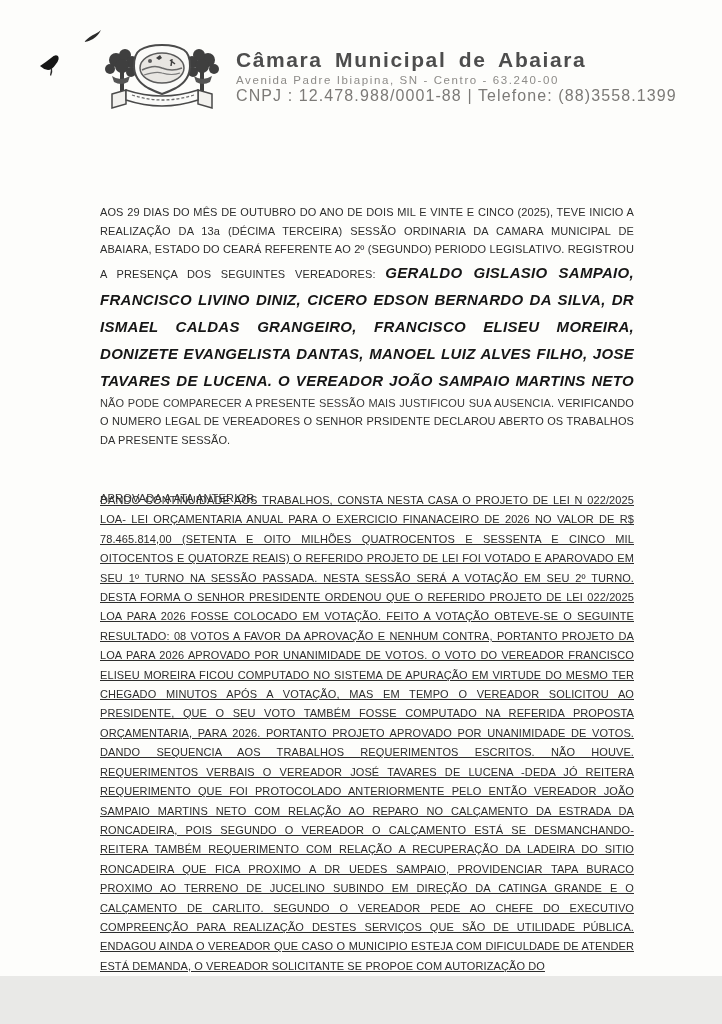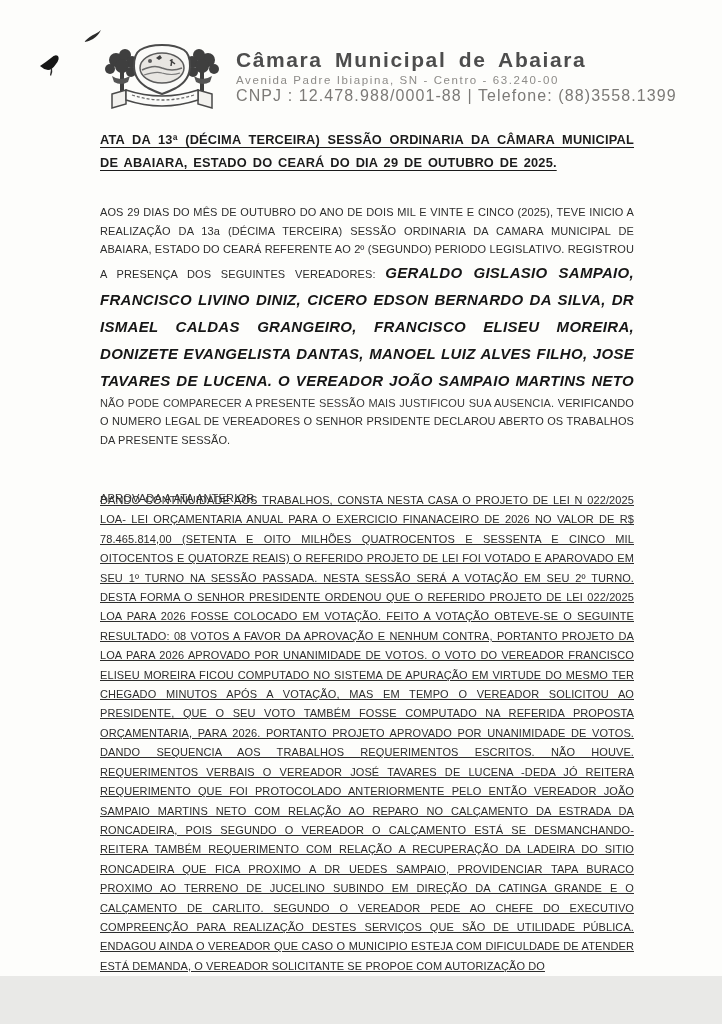--- a/index.html
+++ b/index.html
@@ -134,21 +134,20 @@
         </g>
       </svg>
     </div>
     <div class="header-text">
       <div class="org-name">Câmara Municipal de Abaiara</div>
       <div class="org-sub">Avenida Padre Ibiapina, SN - Centro - 63.240-00</div>
       <div class="org-sub2">CNPJ : 12.478.988/0001-88  | Telefone: (88)3558.1399</div>
     </div>
   </div>
 
-  <div class="doc-title">ATA DA 13ª (DÉCIMA TERCEIRA) SESSÃO ORDINARIA DA CÂMARA MUNICIPAL DE ABAIARA, ESTADO DO CEARÁ DO DIA 29 DE OUTUBRO  DE 2025.</div>
 
   <div class="para p1">
     <span>AOS 29 DIAS DO MÊS DE OUTUBRO DO ANO DE DOIS MIL E VINTE E CINCO (2025), TEVE INICIO A REALIZAÇÃO DA 13a (DÉCIMA TERCEIRA) SESSÃO ORDINARIA DA CAMARA MUNICIPAL DE ABAIARA, ESTADO DO CEARÁ REFERENTE AO 2º (SEGUNDO) PERIODO LEGISLATIVO. REGISTROU A PRESENÇA DOS SEGUINTES VEREADORES: </span><span class="names">GERALDO GISLASIO SAMPAIO, FRANCISCO LIVINO DINIZ, CICERO EDSON BERNARDO DA SILVA, DR ISMAEL CALDAS GRANGEIRO, FRANCISCO ELISEU MOREIRA, DONIZETE EVANGELISTA DANTAS,  MANOEL LUIZ ALVES FILHO, JOSE TAVARES DE LUCENA. O VEREADOR JOÃO SAMPAIO MARTINS NETO </span><span class="absence">NÃO PODE COMPARECER A PRESENTE SESSÃO MAIS JUSTIFICOU SUA AUSENCIA. </span><span>VERIFICANDO O NUMERO LEGAL DE VEREADORES O SENHOR PRSIDENTE DECLAROU ABERTO OS TRABALHOS DA PRESENTE SESSÃO.</span>
   </div>
 
   <div class="line-heading ata-anterior">APROVADA A ATA ANTERIOR</div>
 
   <div class="para p2">DANDO CONTINUIDADE AOS TRABALHOS, CONSTA NESTA CASA O PROJETO DE LEI N 022/2025 LOA- LEI ORÇAMENTARIA ANUAL PARA O EXERCICIO FINANACEIRO DE 2026 NO VALOR DE R$ 78.465.814,00  (SETENTA E OITO MILHÕES QUATROCENTOS E SESSENTA E CINCO MIL OITOCENTOS E QUATORZE REAIS) O REFERIDO PROJETO DE LEI FOI VOTADO E APAROVADO EM SEU 1º TURNO NA SESSÃO PASSADA.  NESTA SESSÃO SERÁ A VOTAÇÃO EM SEU 2º TURNO. DESTA FORMA O SENHOR PRESIDENTE ORDENOU QUE O REFERIDO PROJETO DE LEI 022/2025 LOA PARA 2026  FOSSE COLOCADO  EM VOTAÇÃO. FEITO A VOTAÇÃO OBTEVE-SE O SEGUINTE RESULTADO: 08 VOTOS A FAVOR DA APROVAÇÃO E NENHUM CONTRA, PORTANTO PROJETO DA LOA PARA 2026 APROVADO POR UNANIMIDADE DE VOTOS. O VOTO DO VEREADOR FRANCISCO ELISEU MOREIRA FICOU COMPUTADO NO SISTEMA DE APURAÇÃO EM VIRTUDE DO MESMO TER CHEGADO MINUTOS APÓS A VOTAÇÃO, MAS EM TEMPO O VEREADOR SOLICITOU AO PRESIDENTE, QUE O SEU VOTO TAMBÉM FOSSE COMPUTADO  NA REFERIDA PROPOSTA ORÇAMENTARIA, PARA 2026. PORTANTO PROJETO APROVADO POR UNANIMIDADE DE VOTOS. DANDO SEQUENCIA AOS TRABALHOS REQUERIMENTOS ESCRITOS. NÃO HOUVE. REQUERIMENTOS VERBAIS O VEREADOR JOSÉ TAVARES DE LUCENA -DEDA JÓ  REITERA REQUERIMENTO QUE FOI PROTOCOLADO ANTERIORMENTE PELO ENTÃO VEREADOR JOÃO SAMPAIO MARTINS NETO COM RELAÇÃO AO REPARO NO CALÇAMENTO DA ESTRADA DA RONCADEIRA, POIS SEGUNDO O VEREADOR O CALÇAMENTO ESTÁ SE DESMANCHANDO- REITERA TAMBÉM REQUERIMENTO COM RELAÇÃO A RECUPERAÇÃO DA LADEIRA DO SITIO RONCADEIRA QUE FICA PROXIMO A DR UEDES SAMPAIO, PROVIDENCIAR TAPA BURACO PROXIMO AO TERRENO DE JUCELINO SUBINDO EM DIREÇÃO DA CATINGA GRANDE E O CALÇAMENTO DE CARLITO. SEGUNDO O VEREADOR PEDE AO CHEFE DO EXECUTIVO COMPREENÇÃO PARA REALIZAÇÃO DESTES SERVIÇOS QUE SÃO DE UTILIDADE PÚBLICA. ENDAGOU AINDA O VEREADOR QUE CASO O MUNICIPIO ESTEJA COM  DIFICULDADE DE ATENDER ESTÁ DEMANDA,  O VEREADOR SOLICITANTE SE PROPOE  COM  AUTORIZAÇÃO DO</div>
 
   <div class="cutoff-band">

